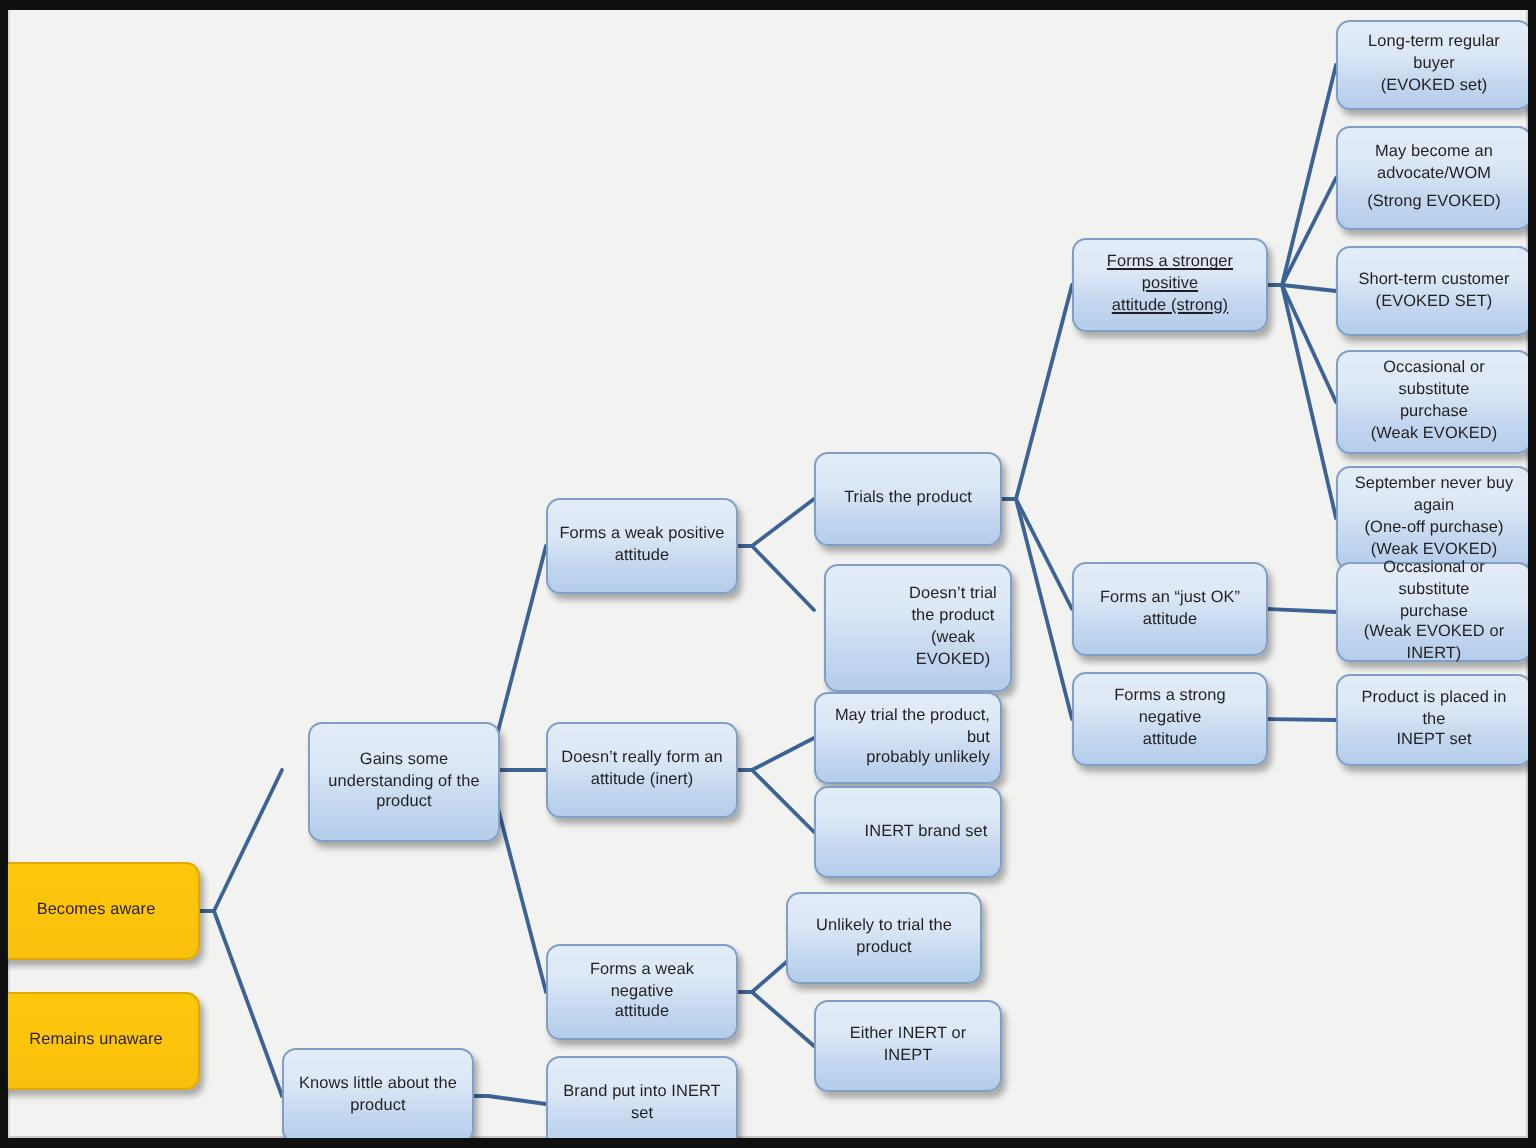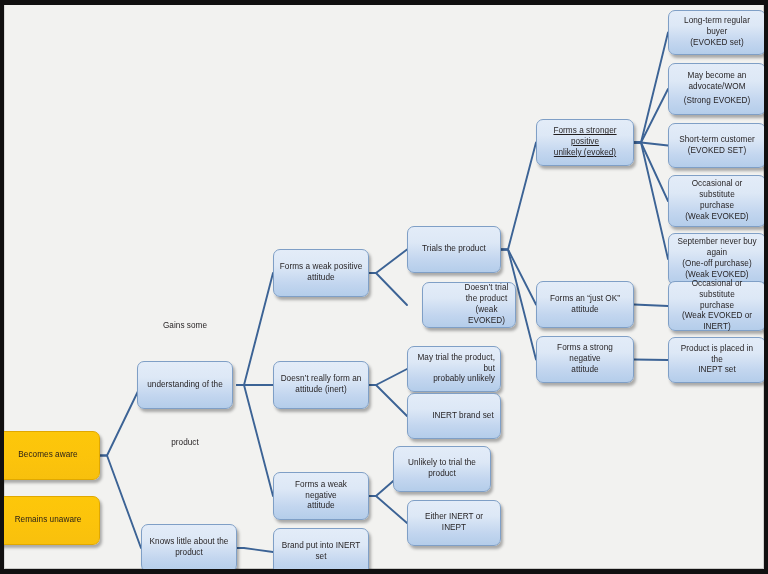--- a/index.html
+++ b/index.html
@@ -101,21 +101,21 @@
           <path d="M 630 299.5 L 664 301" fill="none" stroke="#3c6395" stroke-width="1.9" stroke-linejoin="round" stroke-linecap="round"></path>
           <path d="M 630 354.5 L 664 355" fill="none" stroke="#3c6395" stroke-width="1.9" stroke-linejoin="round" stroke-linecap="round"></path>
         </svg>
 
     <div class="node orange" style="left: -8px; top: 426px; width: 104px; height: 49px;">
           <span class="ln">Becomes aware</span>
         </div>
         <div class="node orange" style="left: -8px; top: 491px; width: 104px; height: 49px;">
           <span class="ln">Remains unaware</span>
         </div>
-        <div class="node blue" style="left: 133px; top: 356px; width: 96px; height: 48px; gap: 48px;">
+        <div class="node blue" style="left: 150px; top: 356px; width: 96px; height: 60px;">
           <span class="ln">Gains some</span>
           <span class="ln">understanding of the</span>
           <span class="ln">product</span>
         </div>
         <div class="node blue" style="left: 137px; top: 519px; width: 96px; height: 48px;">
           <span class="ln">Knows little about the</span>
           <span class="ln">product</span>
         </div>
         <div class="node blue" style="left: 269px; top: 244px; width: 96px; height: 48px;">
           <span class="ln">Forms a weak positive</span>
@@ -128,41 +128,41 @@
         <div class="node blue" style="left: 269px; top: 467px; width: 96px; height: 48px;">
           <span class="ln">Forms a weak negative</span>
           <span class="ln">attitude</span>
         </div>
         <div class="node blue" style="left: 269px; top: 523px; width: 96px; height: 48px;">
           <span class="ln">Brand put into INERT set</span>
         </div>
         <div class="node blue" style="left: 403px; top: 221px; width: 94px; height: 47px;">
           <span class="ln">Trials the product</span>
         </div>
-        <div class="node blue" style="left: 418px; top: 277px; width: 94px; height: 46px; padding-left: 40px;">
+        <div class="node blue" style="left: 408px; top: 277px; width: 94px; height: 64px; padding-left: 40px;">
           <span class="ln">Doesn’t trial the product</span>
           <span class="ln">(weak EVOKED)</span>
         </div>
         <div class="node blue" style="left: 403px; top: 341px; width: 94px; height: 46px; text-align: right;">
           <span class="ln">May trial the product, but</span>
           <span class="ln">probably unlikely</span>
         </div>
         <div class="node blue" style="left: 403px; top: 388px; width: 94px; height: 46px; padding-left: 23px;">
           <span class="ln">INERT brand set</span>
         </div>
         <div class="node blue" style="left: 389px; top: 441px; width: 98px; height: 46px;">
           <span class="ln">Unlikely to trial the</span>
           <span class="ln">product</span>
         </div>
         <div class="node blue" style="left: 403px; top: 495px; width: 94px; height: 46px;">
           <span class="ln">Either INERT or INEPT</span>
         </div>
         <div class="node blue" style="left: 532px; top: 114px; width: 98px; height: 47px; text-decoration: underline;">
           <span class="ln">Forms a stronger positive</span>
-          <span class="ln">unlikely (evoked)</span>
+          <span class="ln">attitude (strong)</span>
         </div>
         <div class="node blue" style="left: 532px; top: 276px; width: 98px; height: 47px;">
           <span class="ln">Forms an “just OK”</span>
           <span class="ln">attitude</span>
         </div>
         <div class="node blue" style="left: 532px; top: 331px; width: 98px; height: 47px;">
           <span class="ln">Forms a strong negative</span>
           <span class="ln">attitude</span>
         </div>
         <div class="node blue" style="left: 664px; top: 5px; width: 98px; height: 45px;">

